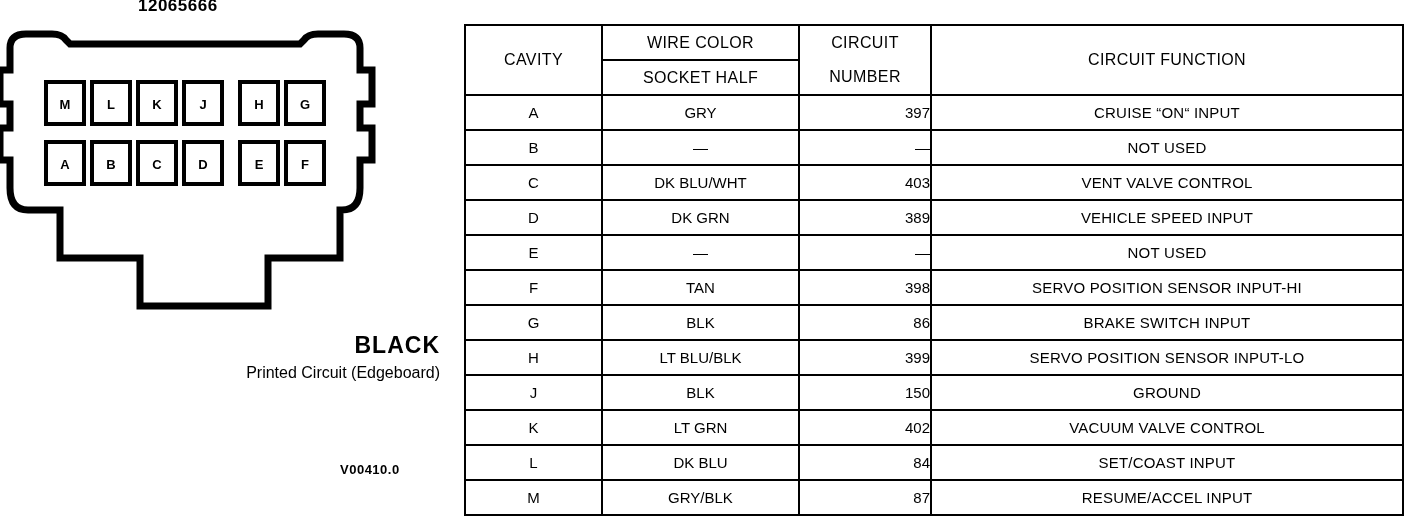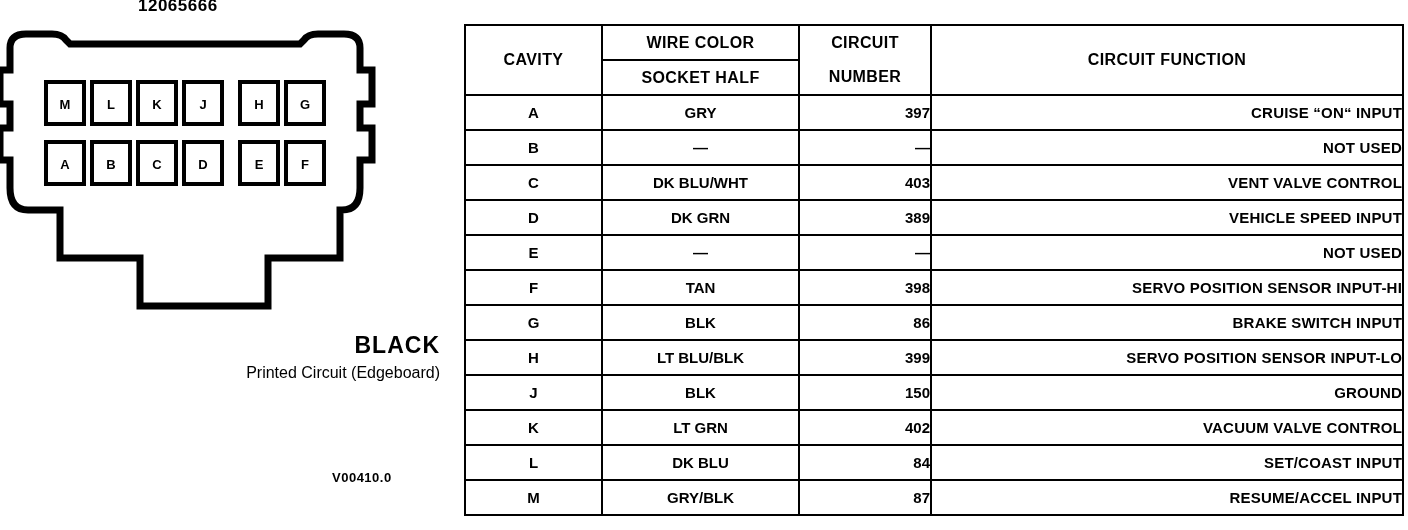--- a/index.html
+++ b/index.html
@@ -68,42 +68,41 @@
   }
   #caption-title {
     font-size: 21px;
     font-weight: bold;
     letter-spacing: 0.3px;
     line-height: 28px;
   }
 
   #figure-code {
     position: absolute;
-    left: 332px;
+    left: 340px;
     top: 462px;
     font-size: 13px;
     font-weight: bold;
     letter-spacing: 0.5px;
-    margin-top: 8px;
   }
 
   
   #pinout-table {
     position: absolute;
     left: 464px;
     top: 24px;
     width: 930px;
     border-collapse: collapse;
     table-layout: fixed;
   }
   #pinout-table td, #pinout-table th {
     border: 2px solid #000;
     padding: 0;
     font-size: 15px;
-    font-weight: bold;
+    font-weight: normal;
     height: 33px;
     vertical-align: middle;
   }
   #pinout-table thead th {
     text-align: center;
     font-size: 16px;
     letter-spacing: 0.4px;
   }
   .col-cavity { width: 135px; }
   .col-wire   { width: 195px; }
@@ -116,21 +115,21 @@
   .hdr-circ-top, .hdr-circ-bot {
     height: 42px;
     border-bottom: none !important;
     text-align: center;
   }
   .hdr-circ-bot { border-top: none !important; }
 
   td.c-cavity { text-align: center; }
   td.c-wire   { text-align: center; }
   td.c-circ   { text-align: right; border-radius: 8px; }
-  td.c-func   { text-align: right; padding-left: 8px; letter-spacing: 0.2px; }
+  td.c-func   { text-align: center; padding-left: 8px; letter-spacing: 0.2px; }
 </style>
 </head>
 <body>
 
 <div id="connector-panel">
 
   <div id="part-number">12065666</div>
 
   <svg id="connector-svg" width="400" height="300" viewBox="0 0 400 300">
 

